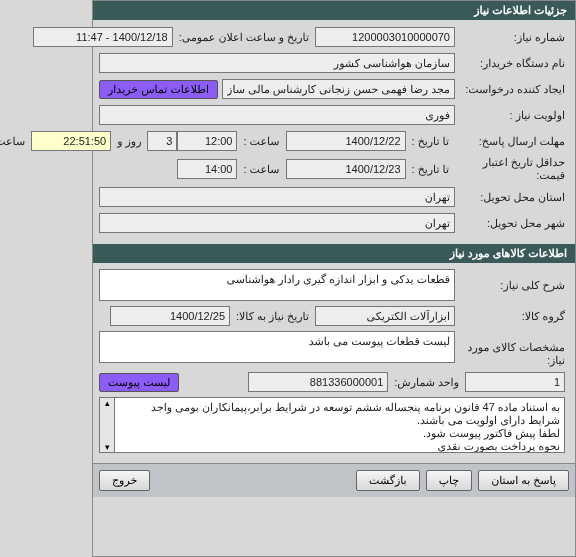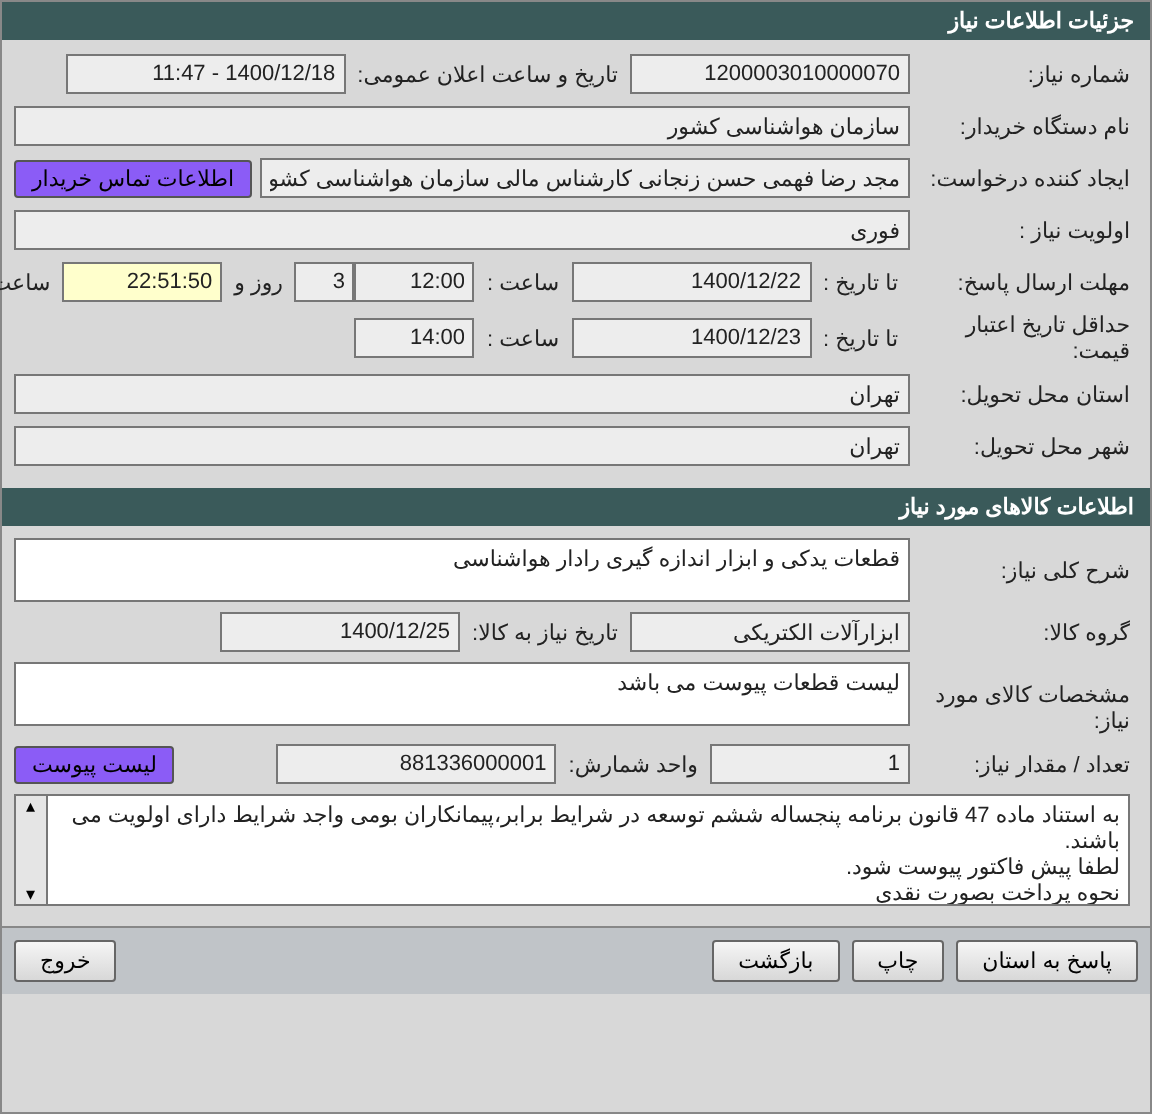--- a/index.html
+++ b/index.html
@@ -5,21 +5,21 @@
 * { box-sizing: border-box; margin: 0; padding: 0; }
 body {
   font-family: Tahoma, Arial, sans-serif;
   font-size: 11px;
   background: #d8d8d8;
   width: 576px;
   height: 557px;
   overflow: hidden;
 }
 .window {
-  width: 576px;
+  width: 484px;
   height: 557px;
   background: #d8d8d8;
   border: 1px solid #888;
 }
 .section-header {
   background: #3a5a5a;
   color: #fff;
   padding: 3px 8px;
   font-weight: bold;
   font-size: 11px;
@@ -204,21 +204,20 @@
       <div class="label-sm">تاریخ نیاز به کالا:</div>
       <input class="field field-ro w-120" readonly="" value="1400/12/25" style="">
     </div>
 
     <div class="row" style="align-items:flex-start">
       <div class="label" style="padding-top:10px">مشخصات کالای مورد نیاز:</div>
       <textarea class="textarea" rows="2" style="">لیست قطعات پیوست می باشد</textarea>
     </div>
 
     <div class="row">
-      <div class="label">تعداد / مقدار نیاز:</div>
       <input class="field field-ro w-100" readonly="" value="1" style="">
       <div class="label-sm">واحد شمارش:</div>
       <input class="field field-ro w-140" readonly="" value="881336000001" style="">
       <span style="flex:1"></span>
       <button class="btn-link">لیست پیوست</button>
     </div>
 
     <div class="row" style="align-items:flex-start">
       <div class="multiline-box">
         <textarea class="textarea" rows="4" style="">به استناد ماده 47 قانون برنامه پنجساله ششم توسعه در شرایط برابر،پیمانکاران بومی واجد شرایط دارای اولویت می باشند.

